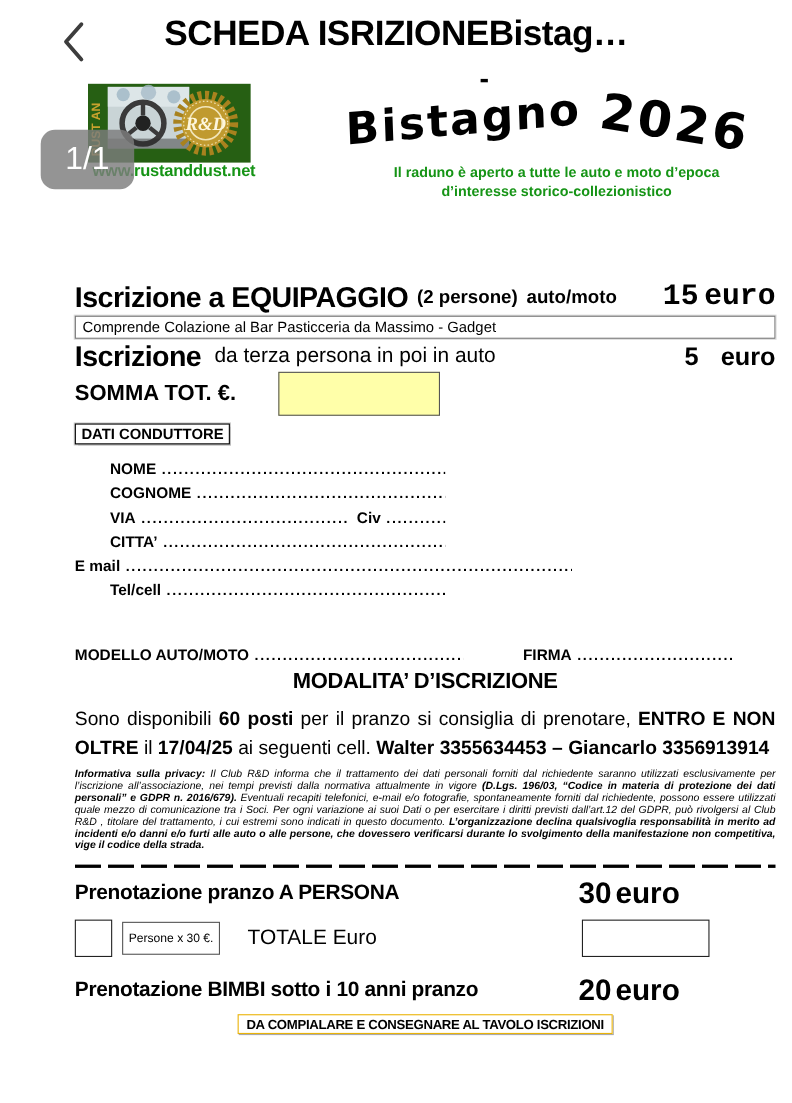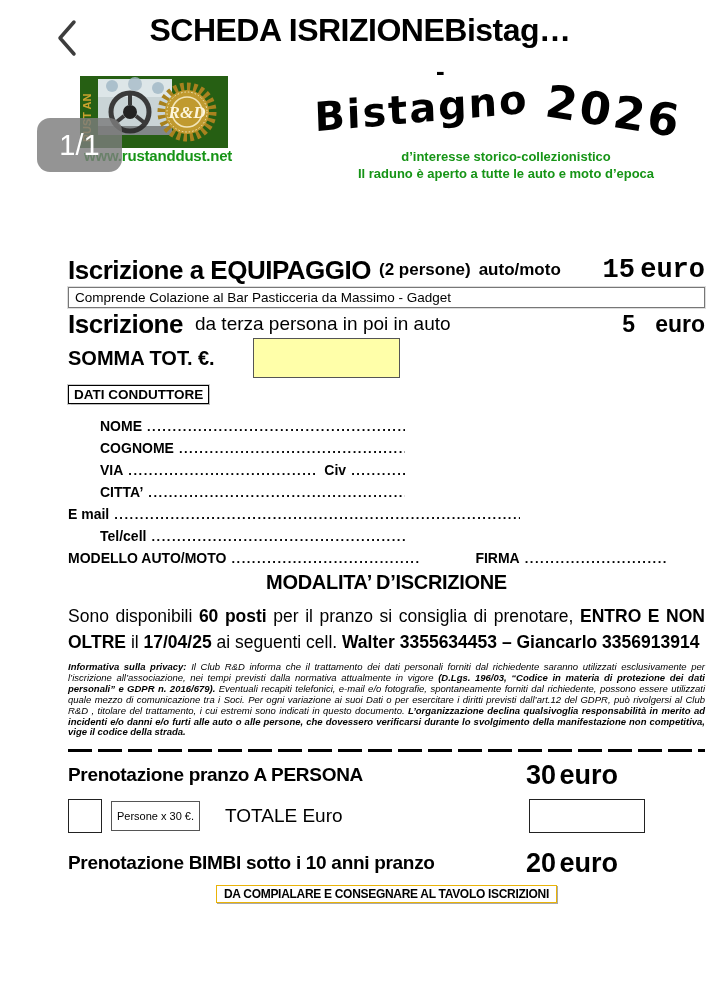--- a/index.html
+++ b/index.html
@@ -67,21 +67,21 @@
 
   .fields { margin-top:11px; }
   .frow { display:flex; align-items:baseline; height:22px; line-height:22px;
           overflow:hidden; font-weight:bold; }
   .frow .lbl { flex:0 0 auto; font-size:14px; padding-right:5px; white-space:nowrap; }
   .frow .dots { flex:1 1 auto; overflow:hidden; white-space:nowrap; font-size:13px;
                 letter-spacing:1.5px; }
   .frow .dfix { flex:0 0 190px; }
   .w-std  { width:337px;padding-left:32px; }
   .w-mail { width:452px; }
-  .w-mod  { width:600px; }
+  .w-mod  { width:600px;margin-top:37px; }
   .lbl-in { padding-left:6px; }
   .lbl-firma { margin-left:54px; }
 
   .modalita-heading { margin-top:2px; text-align:center; font-size:20px;
                       font-weight:bold; letter-spacing:-0.3px; }
   .modalita-text { margin-top:9px; font-size:17.5px; line-height:26px;
                    text-align:justify; }
   .privacy { margin-top:7px; font-size:9.5px; line-height:10.9px; font-style:italic;
              text-align:justify; }
   .b { font-weight:bold; }
@@ -155,22 +155,22 @@
 
     <div class="badge">1/1</div>
 
     <div class="event">
       <div class="edash">-</div>
       <div class="etitle">
         <span class="ew">Bistagno</span>
         <span class="ey">2026</span>
       </div>
       <div class="esub">
+        <div>Il raduno è aperto a tutte le auto e moto d’epoca</div>
         <div>d’interesse storico-collezionistico</div>
-        <div>Il raduno è aperto a tutte le auto e moto d’epoca</div>
       </div>
     </div>
   </div>
 
   <div class="content">
 
     <div class="rowflex equip-row">
       <span class="t-big">Iscrizione a EQUIPAGGIO</span>
       <span class="t-mid">(2 persone)</span>
       <span class="t-mid">auto/moto</span>

